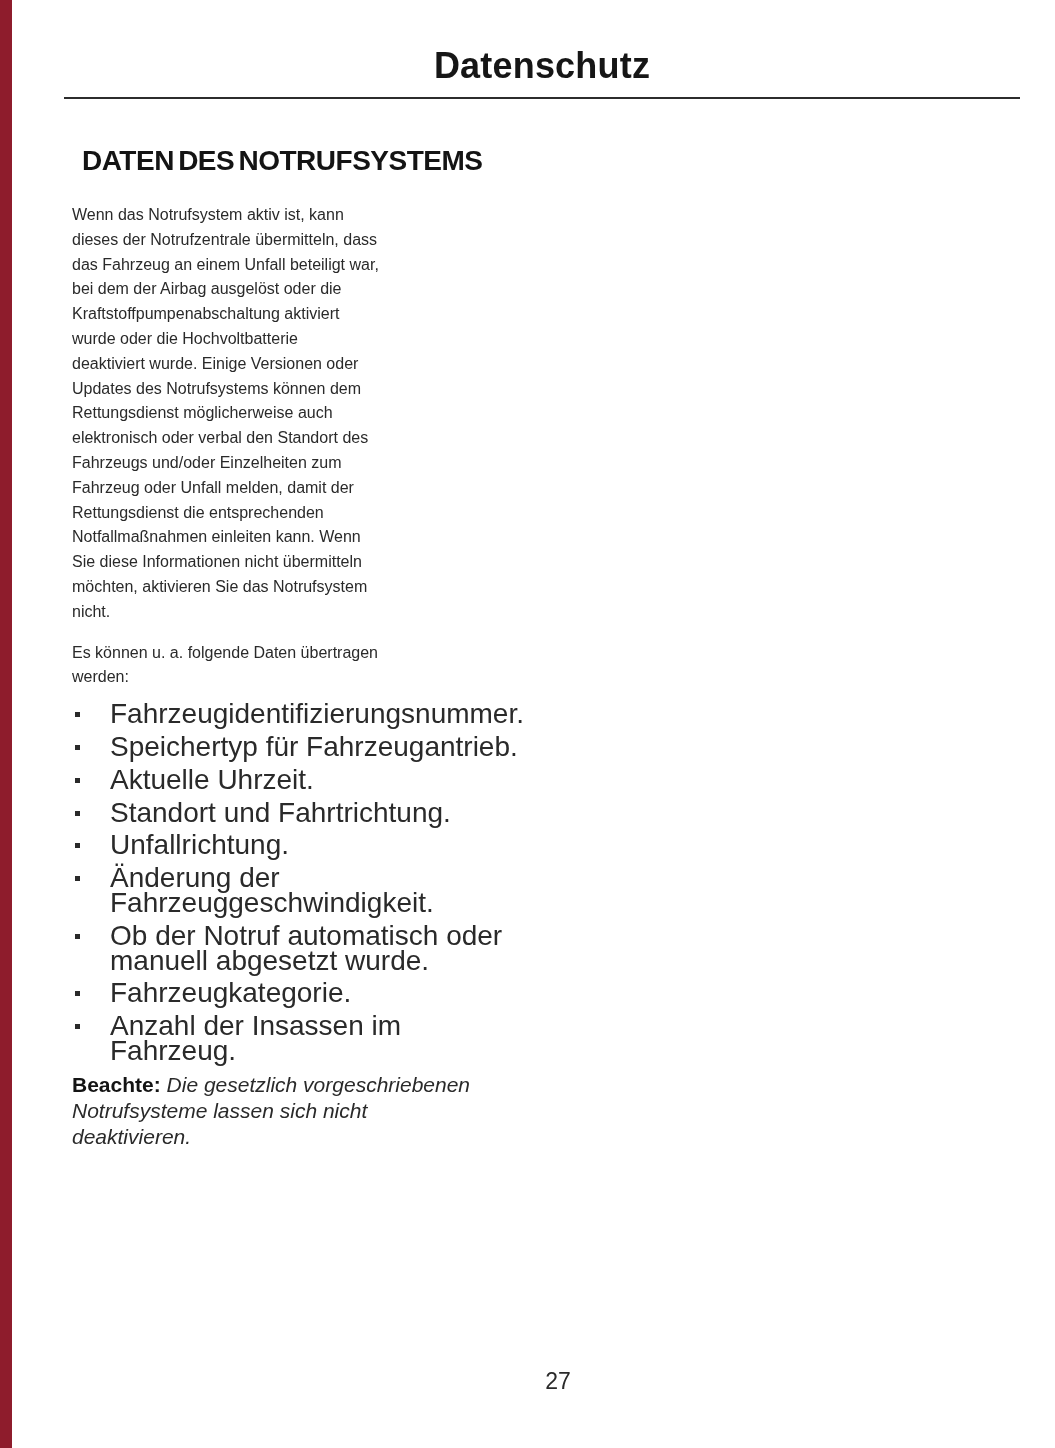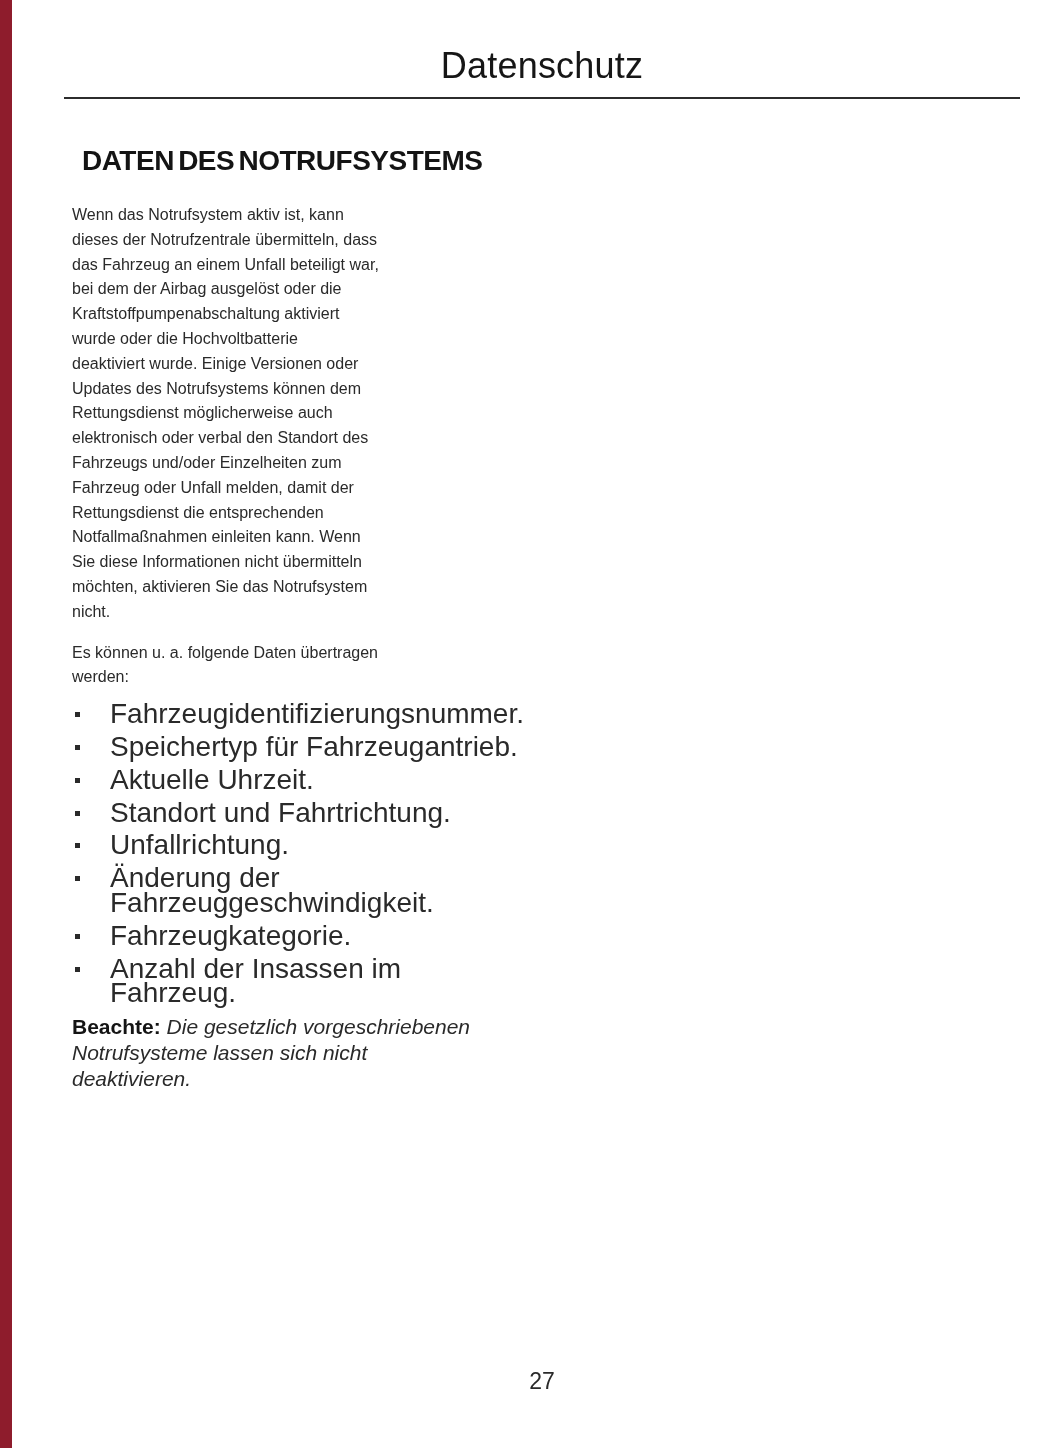--- a/index.html
+++ b/index.html
@@ -18,21 +18,21 @@
     left: 0; top: 0;
     width: 12px; height: 1448px;
     background: #8e1c2c;
   }
 
   .page-header {
     position: absolute;
     left: 64px; width: 956px; top: 46px;
     text-align: center;
     font-size: 36px;
-    font-weight: normal;
+    font-weight: bold;
     letter-spacing: 0.2px;
     color: #161616;
     line-height: 40px;
   }
 
   .header-divider {
     position: absolute;
     left: 64px; width: 956px; top: 97px;
     border-top: 2px solid #2c2c2c;
   }
@@ -91,21 +91,21 @@
     font-style: normal;
     color: #141414;
     text-align: right;
   }
   .note-paragraph .note-text {
     font-style: italic;
   }
 
   .page-number {
     position: absolute;
-    left: 64px; width: 956px; top: 1368px;
+    left: 80px; width: 956px; top: 1368px;
     text-align: center;
     font-size: 23px;
     color: #2a2a2a;
   }
 </style>
 </head>
 <body>
 
 <div class="edge-stripe" style="background: rgb(142, 28, 44);"></div>
 
@@ -139,20 +139,22 @@
 werden:</p>
 
   <ul class="data-list">
     <li><span class="bullet"></span><span>Fahrzeugidentifizierungsnummer.</span></li>
     <li><span class="bullet"></span><span>Speichertyp für Fahrzeugantrieb.</span></li>
     <li><span class="bullet"></span><span>Aktuelle Uhrzeit.</span></li>
     <li><span class="bullet"></span><span>Standort und Fahrtrichtung.</span></li>
     <li><span class="bullet"></span><span>Unfallrichtung.</span></li>
     <li><span class="bullet"></span><span>Änderung der
 Fahrzeuggeschwindigkeit.</span></li>
+    <li><span class="bullet"></span><span>Ob der Notruf automatisch oder
+manuell abgesetzt wurde.</span></li>
     <li><span class="bullet"></span><span>Fahrzeugkategorie.</span></li>
     <li><span class="bullet"></span><span>Anzahl der Insassen im Fahrzeug.</span></li>
   </ul>
 
   <p class="note-paragraph"><span class="note-label">Beachte:</span> <span class="note-text">Die gesetzlich vorgeschriebenen
 Notrufsysteme lassen sich nicht
 deaktivieren.</span></p>
 
 </div>
 

